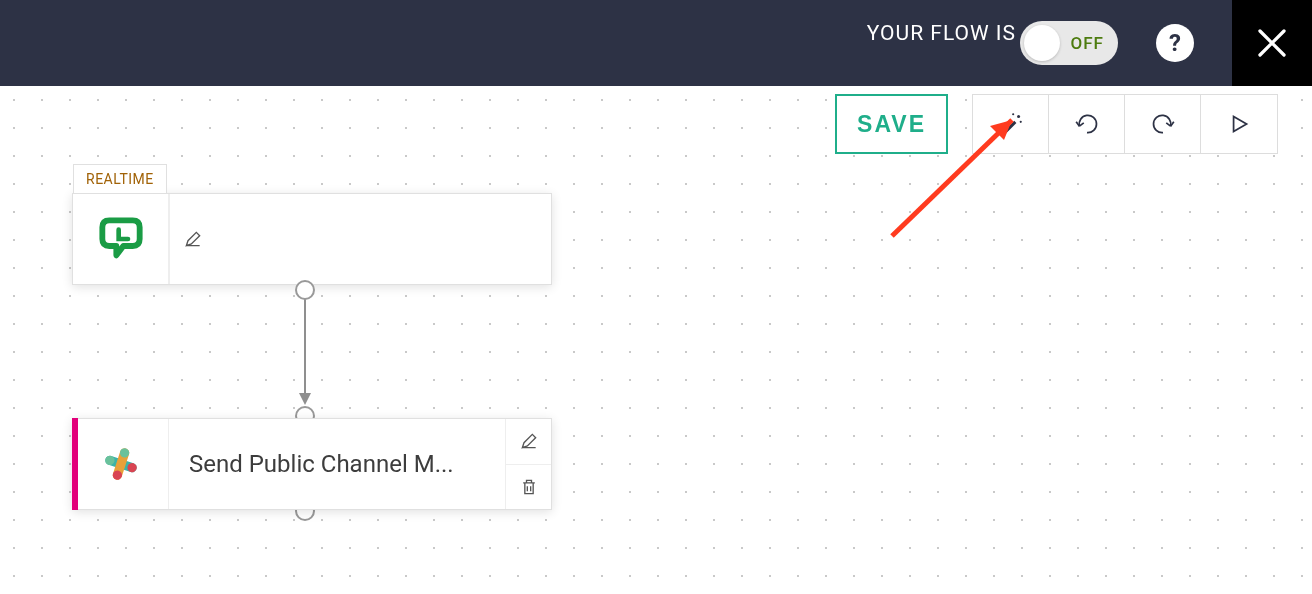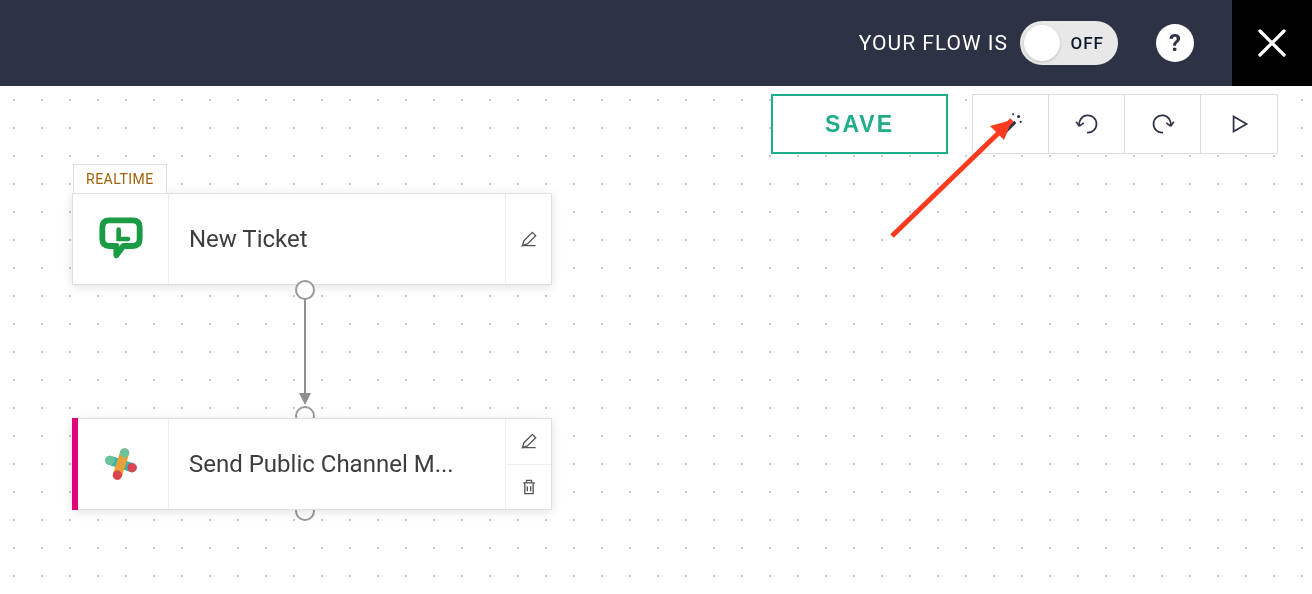--- a/index.html
+++ b/index.html
@@ -15,22 +15,21 @@
       height: 86px;
       background: #2d3245;
       display: flex;
       align-items: center;
       justify-content: flex-end;
       padding: 0;
       position: relative;
     }
     .flow-status {
       display: flex;
-      align-items: center;
-      gap: 12px;
+      gap: 4px;
       margin-right: 38px;
     }
     .flow-label {
       color: #fff;
       font-size: 21px;
       letter-spacing: 1px;
       font-weight: 400;
     }
     .toggle {
       width: 98px;
@@ -47,21 +46,21 @@
       height: 36px;
       background: #fff;
       border-radius: 50%;
       position: absolute;
       left: 4px;
       box-shadow: 0 1px 3px rgba(0,0,0,0.2);
     }
     .toggle-text {
       position: absolute;
       right: 14px;
-      color: #0f172a;
+      color: #4d7c0f;
       font-size: 17px;
       letter-spacing: 1px;
       font-weight: 500;
     }
     .help-btn {
       width: 38px;
       height: 38px;
       background: #fff;
       border-radius: 50%;
       display: flex;
@@ -97,21 +96,21 @@
       gap: 24px;
       align-items: stretch;
     }
     .save-btn {
       border: 2px solid #1fae8a;
       background: #fff;
       color: #1fae8a;
       font-size: 23px;
       font-weight: 600;
       letter-spacing: 2px;
-      padding: 13px 52px;
+      padding: 13px 20px;
       cursor: pointer;
     }
     .tool-group {
       display: flex;
       border: 1px solid #ddd;
       background: #fff;
     }
     .tool-btn {
       width: 76px;
       height: 58px;
@@ -274,21 +273,20 @@
   </div>
 
   <div class="node trigger">
     <div class="badge">REALTIME</div>
     <div class="icon-cell">
       <svg class="app-icon" viewBox="0 0 48 48">
         <path d="M14 8 H34 Q40 8 40 14 V24 Q40 30 34 30 H26 L20 38 V30 H14 Q8 30 8 24 V14 Q8 8 14 8 Z" fill="none" stroke="#1a9c45" stroke-width="5" stroke-linejoin="round"></path>
         <path d="M22 16 L22 24 L30 24" fill="none" stroke="#1a9c45" stroke-width="4" stroke-linecap="round"></path>
       </svg>
     </div>
-    <div class="node-body">New Ticket</div>
     <div class="node-actions">
       <div class="node-action-btn">
         <svg viewBox="0 0 24 24">
             <path d="M4 20 L6 14 L16 4 L20 8 L10 18 Z M4 20 L20 20"></path>
           </svg>
       </div>
     </div>
   </div>
 
   <div class="connector">

